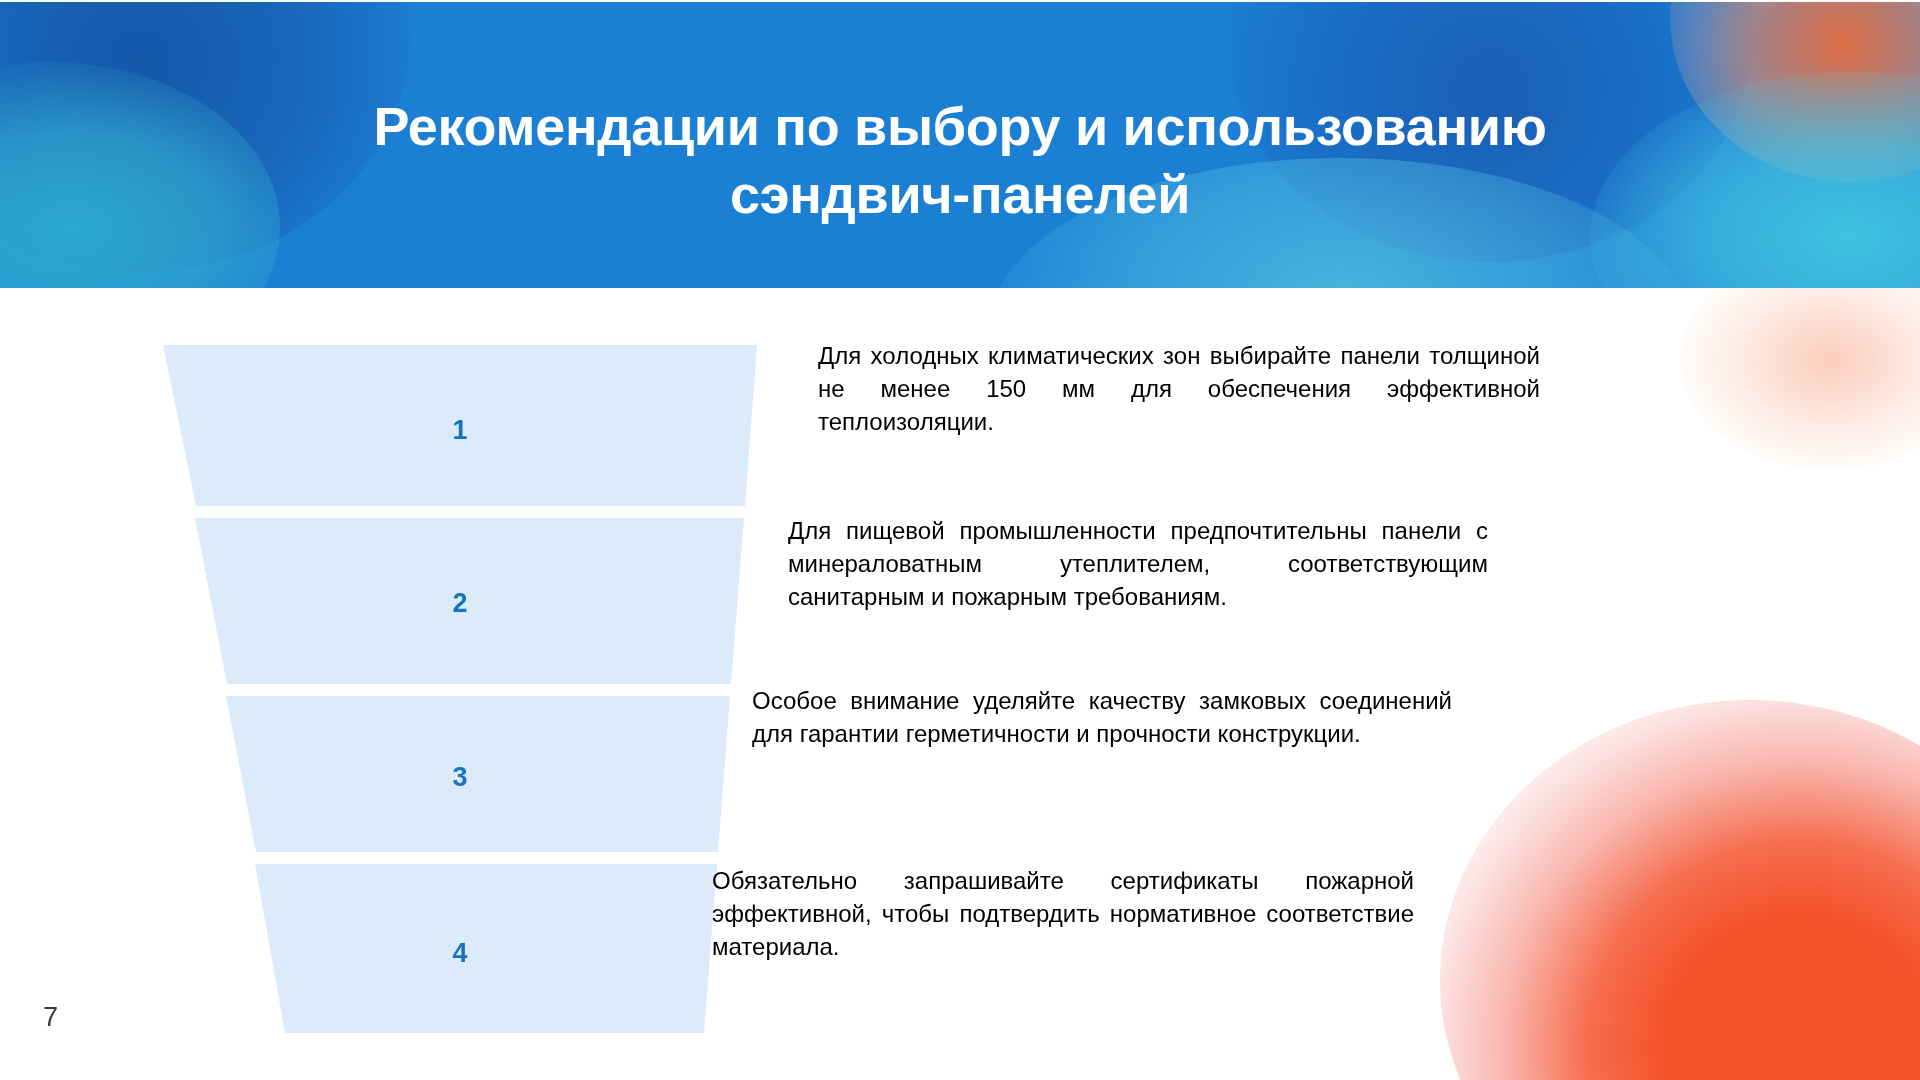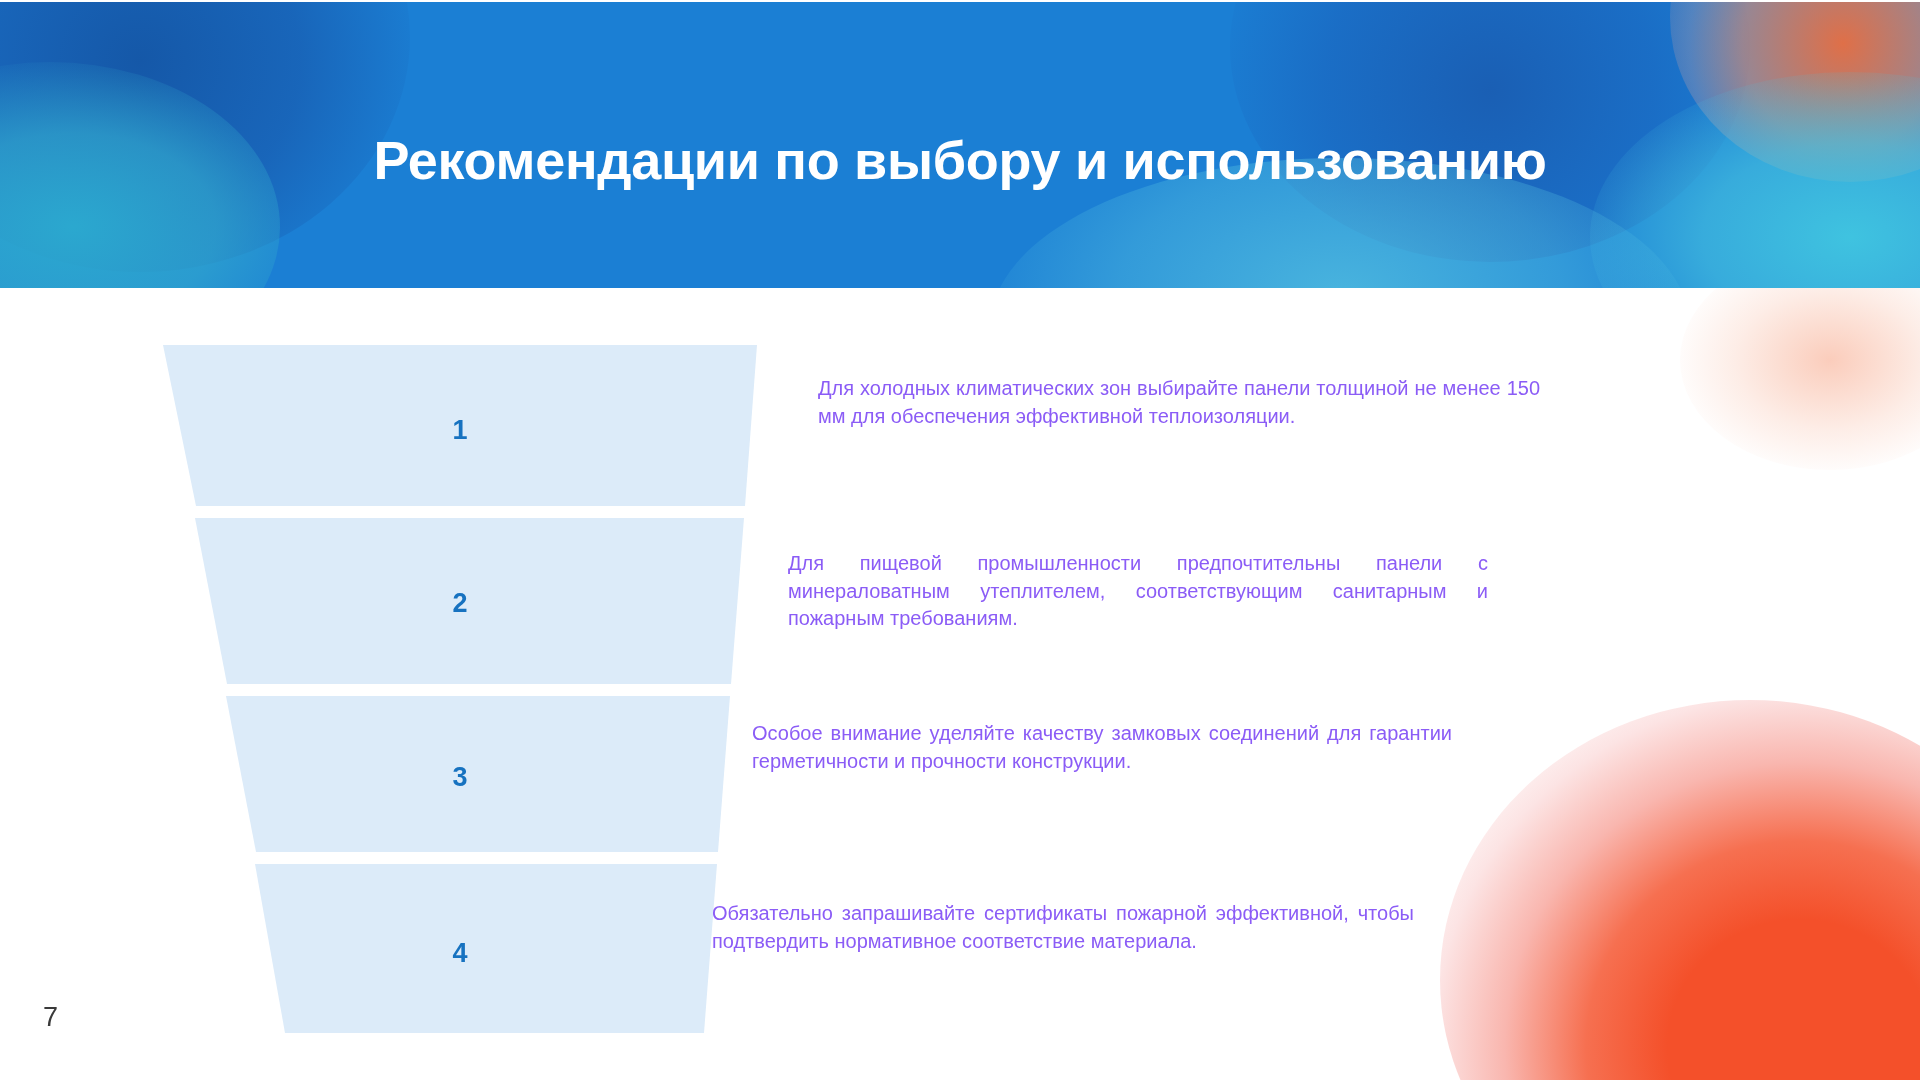--- a/index.html
+++ b/index.html
@@ -163,26 +163,25 @@
     color: #1772c0;
     font-size: 27px;
     font-weight: bold;
     text-align: center;
     width: 60px;
   }
 
   
   .note {
     position: absolute;
-    color: #8b5cf6;
-    font-size: 20px;
+    color: #000000;
+    font-size: 24px;
     line-height: 1.38;
     text-align: justify;
     text-justify: inter-word;
-    margin-top: 36px;
   }
   .note-1 { left: 818px; top: 339px; width: 722px; }
   .note-2 { left: 788px; top: 514px; width: 700px; }
   .note-3 { left: 752px; top: 684px; width: 700px; }
   .note-4 { left: 712px; top: 864px; width: 702px; }
 
   
   .page-number {
     position: absolute;
     left: 43px;
@@ -202,20 +201,21 @@
   <div class="header">
     <div class="hdr-blob hdr-dark-tl"></div>
     <div class="hdr-blob hdr-teal-l"></div>
     <div class="hdr-blob hdr-dark-tr"></div>
     <div class="hdr-blob hdr-orange-tr"></div>
     <div class="hdr-blob hdr-cyan-r"></div>
     <div class="hdr-blob hdr-cyan-b"></div>
 
     <div class="title">
       <span class="title-line">Рекомендации по выбору и использованию</span>
+      <span class="title-line">сэндвич-панелей</span>
     </div>
   </div>
 
   <svg class="funnel" width="1920" height="1080" viewBox="0 0 1920 1080" aria-hidden="true">
 
     <polygon points="163,345 757,345 745,506 196,506" fill="#dcebf9"></polygon>
 
     <polygon points="195,518 744,518 731,684 227,684" fill="#dcebf9"></polygon>
 
     <polygon points="226,696 730,696 718,852 256,852" fill="#dcebf9"></polygon>

